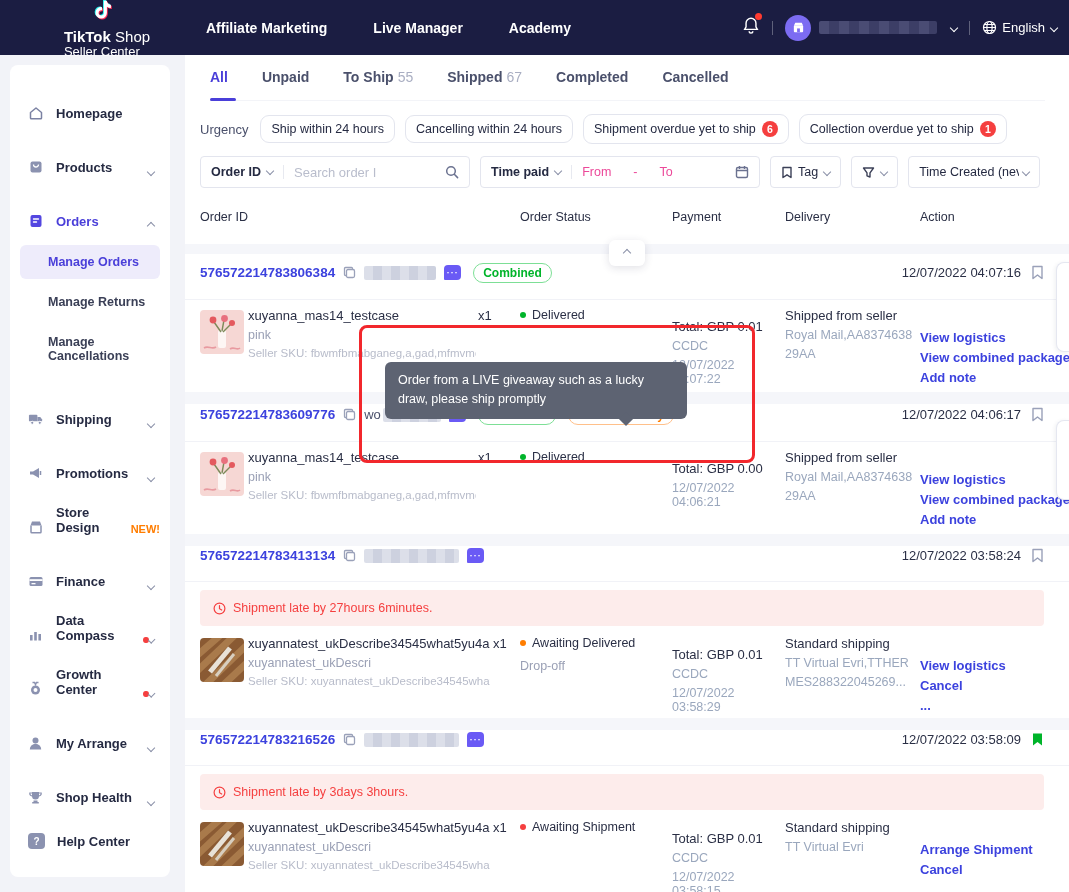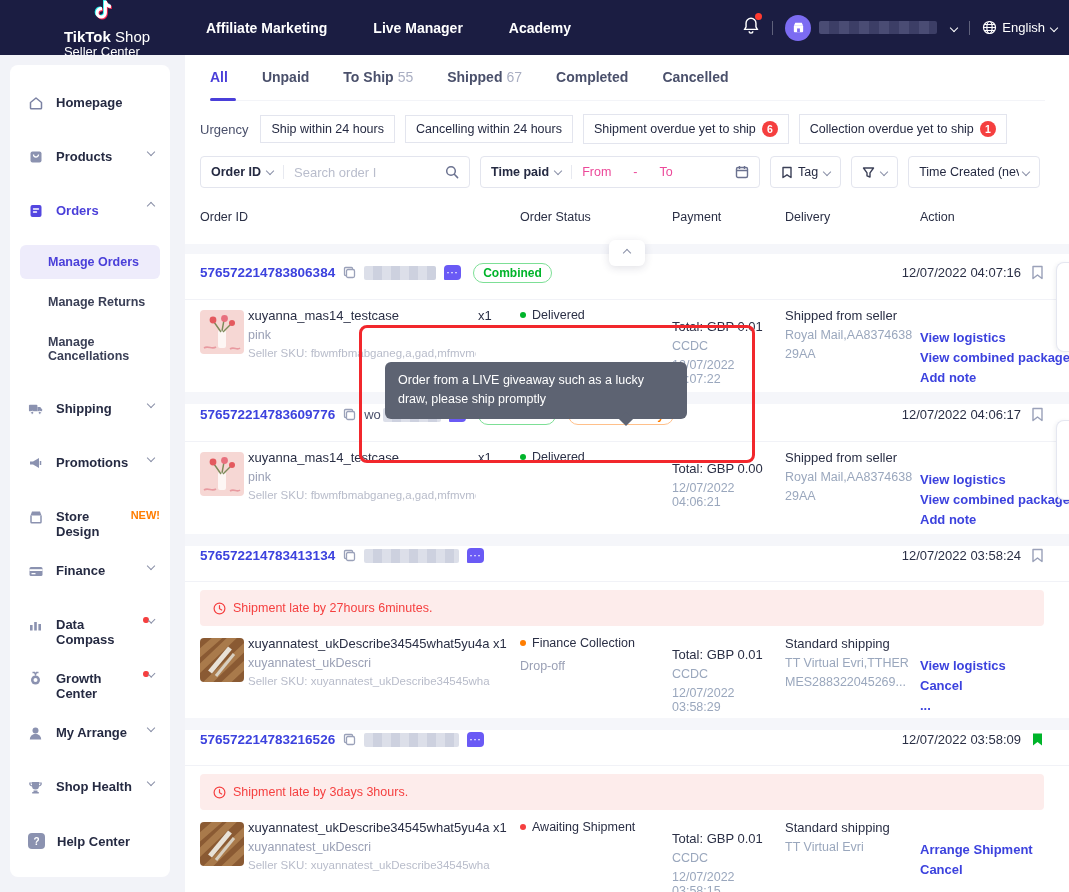--- a/index.html
+++ b/index.html
@@ -24,21 +24,21 @@
   .bell-dot { position:absolute; right:-2px; top:-3px; width:7px; height:7px; border-radius:50%; background:#ff3b30; }
   .nav-divider { width:1px; height:14px; background:rgba(255,255,255,.3); }
   .avatar { width:26px; height:26px; border-radius:50%; background:#7c6cf2; display:flex; align-items:center; justify-content:center; }
   .redact-dark { height:13px; width:118px; border-radius:2px; margin:0 8px 0 8px;
     background:repeating-linear-gradient(90deg,#4a4c74 0 10px,#3c3e66 10px 20px); }
   .lang { display:flex; align-items:center; gap:5px; font-size:13px; }
 
   
   .sidebar { position:absolute; left:10px; top:65px; width:160px; height:812px; background:#fff;
     border-radius:8px; z-index:5; }
-  .side-item { display:flex; align-items:flex-start; height:26px; margin:28px 10px 16px 18px;
+  .side-item { display:flex; align-items:flex-end; height:26px; margin:28px 10px 16px 18px;
     font-size:13px; font-weight:700; color:#252a42; cursor:pointer; }
   .side-item .icon { width:16px; height:16px; margin-right:12px; flex:none; display:flex; align-items:center; }
   .side-item .chev { margin-left:auto; margin-right:6px; }
   .side-item.active { color:#4a3fd9; }
   .sub-item { font-size:12.5px; font-weight:700; color:#3b4057; padding:10px 8px 10px 28px;
     margin:6px 10px; cursor:pointer; border-radius:6px; }
   .sub-item.active { background:#eeecfb; color:#4a3fd9; }
   .side-badge { color:#ff7d00; font-size:11px; font-weight:800; margin-left:5px; }
   .red-dot { width:6px; height:6px; border-radius:50%; background:#f53f3f; margin-left:6px; }
   .help-row { position:absolute; left:18px; bottom:28px; display:flex; align-items:center;
@@ -51,21 +51,21 @@
 
   .tabs { display:flex; gap:34px; margin:14px 0 0 25px; height:32px; border-bottom:1px solid #f3f4f8; width:835px; }
   .tab { font-size:14px; font-weight:700; color:#4a506b; cursor:pointer; position:relative; white-space:nowrap; }
   .tab .cnt { color:#a9aec2; font-weight:400; margin-left:4px; }
   .tab.active { color:#4a3fd9; }
   .tab.active:after { content:""; position:absolute; left:0; bottom:-1px; height:3px; width:26px;
     background:#4a3fd9; border-radius:2px; }
 
   .urgency-row { display:flex; align-items:center; gap:10px; margin:13px 0 0 15px; }
   .urgency-label { font-size:13px; color:#4a506b; margin-right:2px; }
-  .chip { display:flex; align-items:center; gap:6px; border:1px solid #e3e5ee; border-radius:0;
+  .chip { display:flex; align-items:center; gap:6px; border:1px solid #e3e5ee; border-radius:9px;
     padding:6px 10px; font-size:12.5px; color:#252a42; background:#fff; cursor:pointer; white-space:nowrap; }
   .chip .cbadge { width:16px; height:16px; border-radius:50%; background:#f53f3f; color:#fff;
     font-size:10.5px; font-weight:700; display:flex; align-items:center; justify-content:center; }
 
   .filter-row { display:flex; align-items:center; gap:10px; margin:12px 0 0 15px; }
   .fbox { display:flex; align-items:center; border:1px solid #e3e5ee; border-radius:4px; height:32px;
     padding:0 10px; font-size:12.5px; color:#252a42; background:#fff; cursor:pointer; }
   .fbox .ph { color:#ec4899; }
   .fbox .vsep { width:1px; height:14px; background:#e7e9f0; margin:0 10px; }
   .search-input { border:none; outline:none; width:92px; font-size:13px; color:#a21caf;
@@ -559,21 +559,21 @@
       </span>
       <div class="pcol" style="width:242px;">
         <div class="pname">xuyannatest_ukDescribe34545what5yu4a...</div>
         <div class="pvariant">xuyannatest_ukDescri</div>
         <div class="psku">Seller SKU: xuyannatest_ukDescribe34545what5you...</div>
       </div>
       <span class="qty" style="left:308px;">x1</span>
       <div class="scol">
         <div class="status-line">
             <span class="dot o"></span>
-            <span>Finance Collection</span>
+            <span>Awaiting Delivered</span>
           </div>
         <div class="status-sub">Drop-off</div>
       </div>
       <div class="paycol">
         <div class="pay-total">Total: GBP 0.01</div>
         <div class="pay-sub">CCDC</div>
         <div class="pay-sub">12/07/2022 03:58:29</div>
       </div>
       <div class="dcol">
         <div class="d1">Standard shipping</div>

